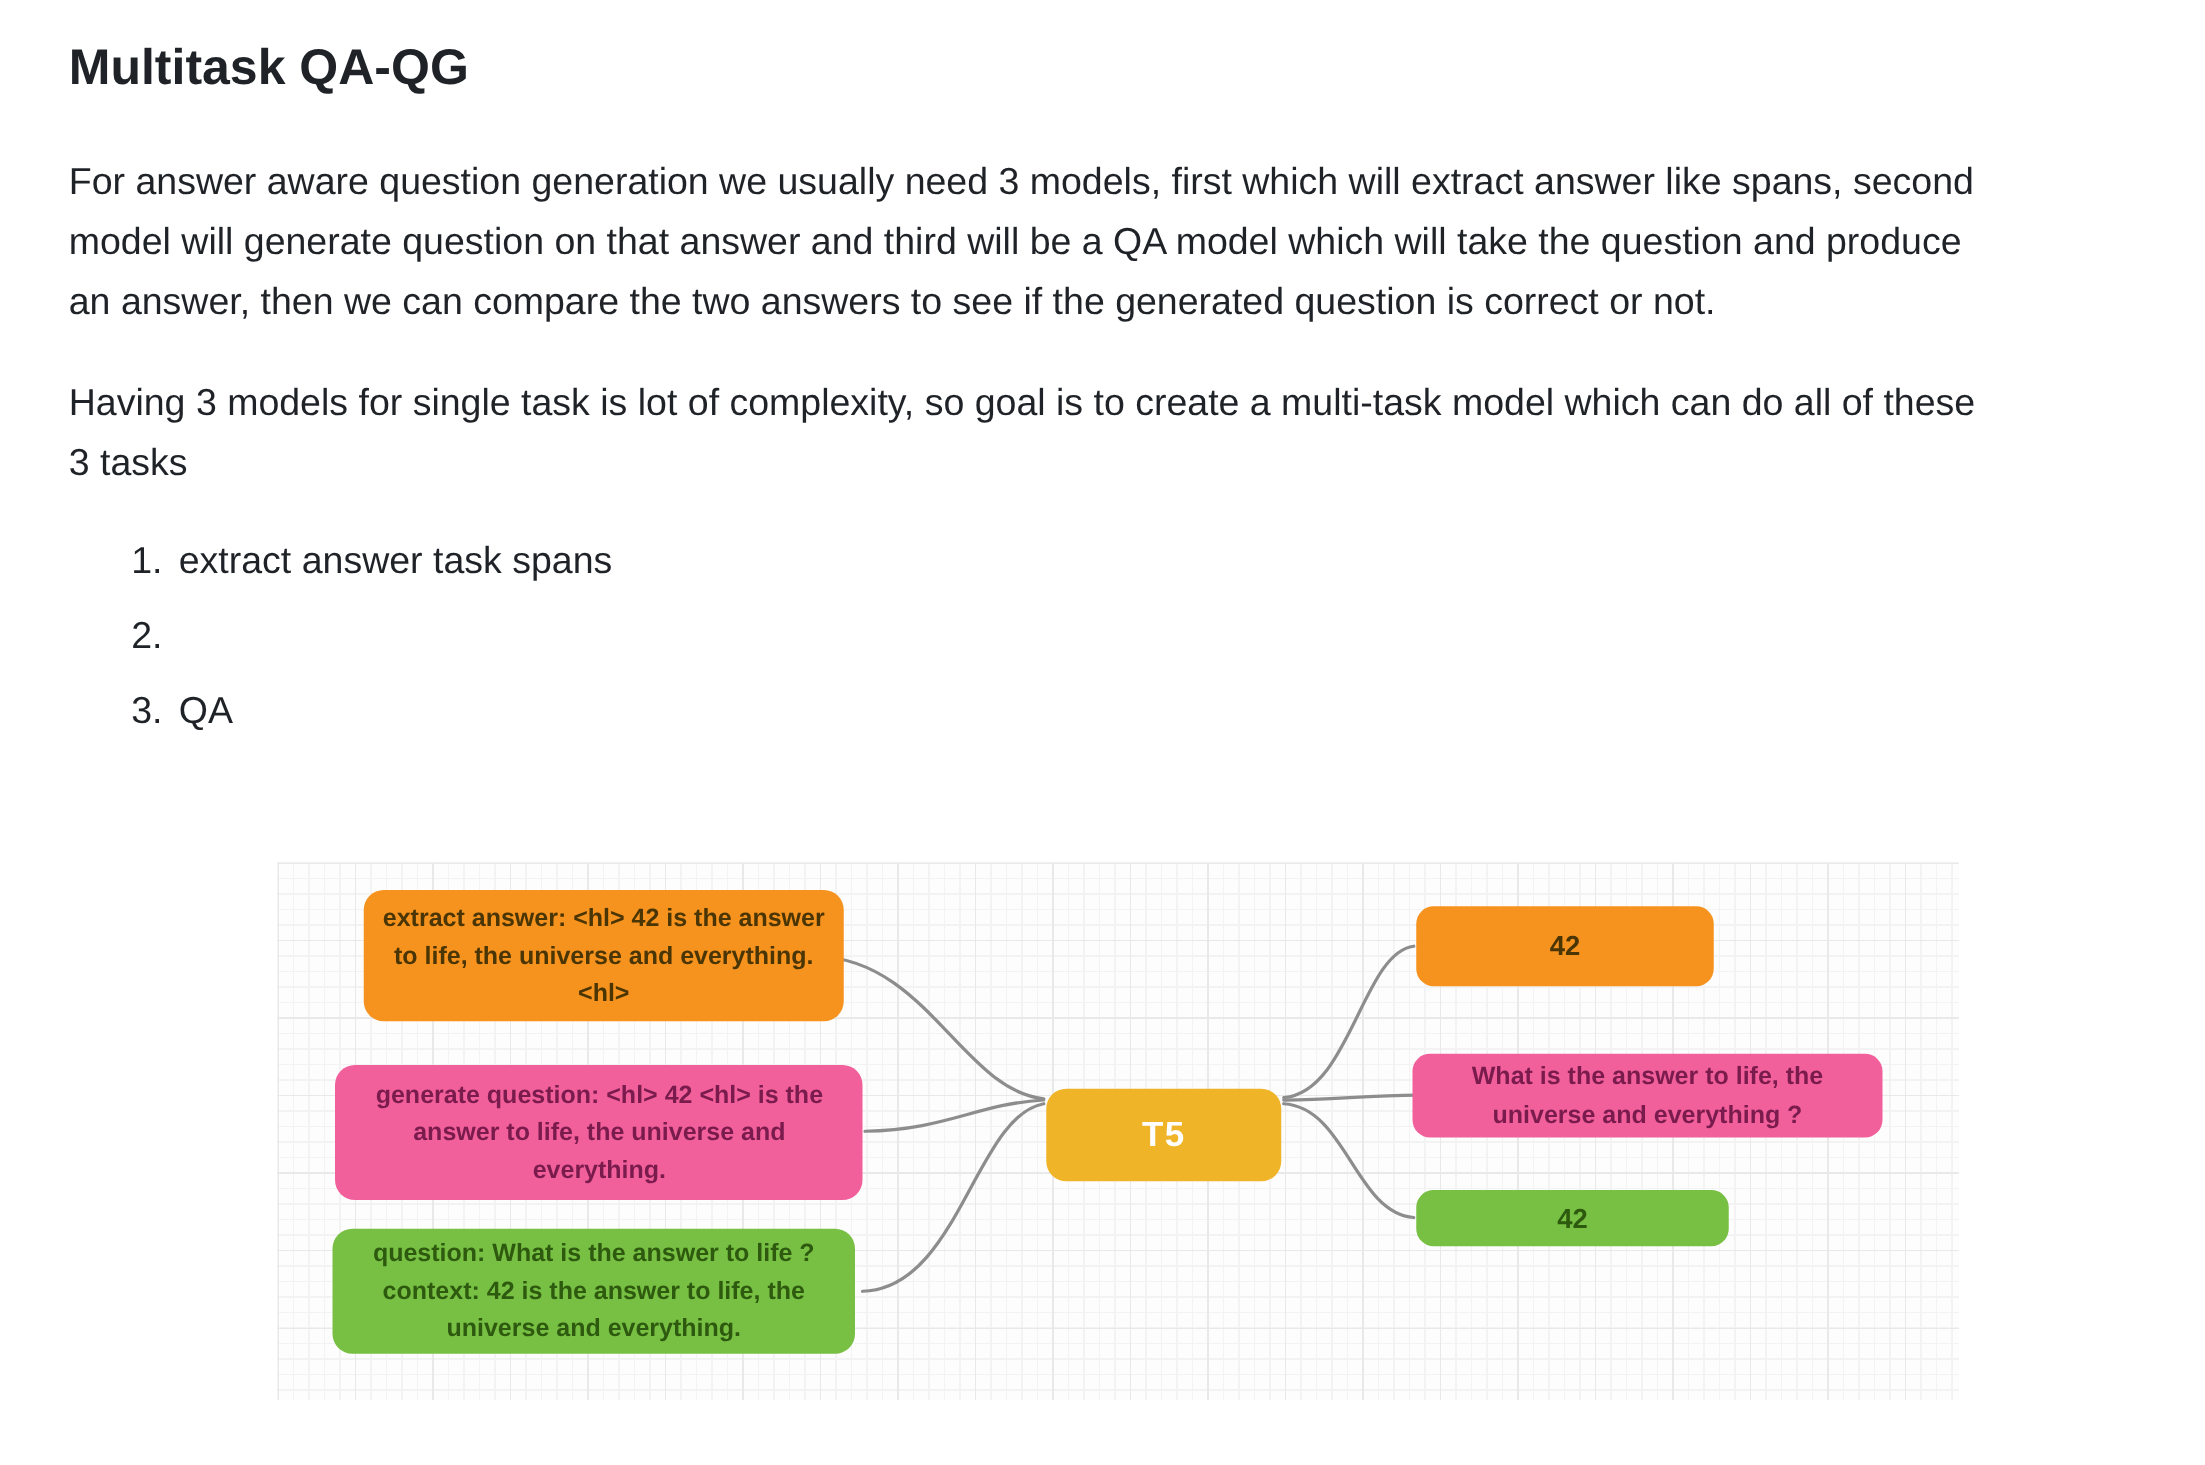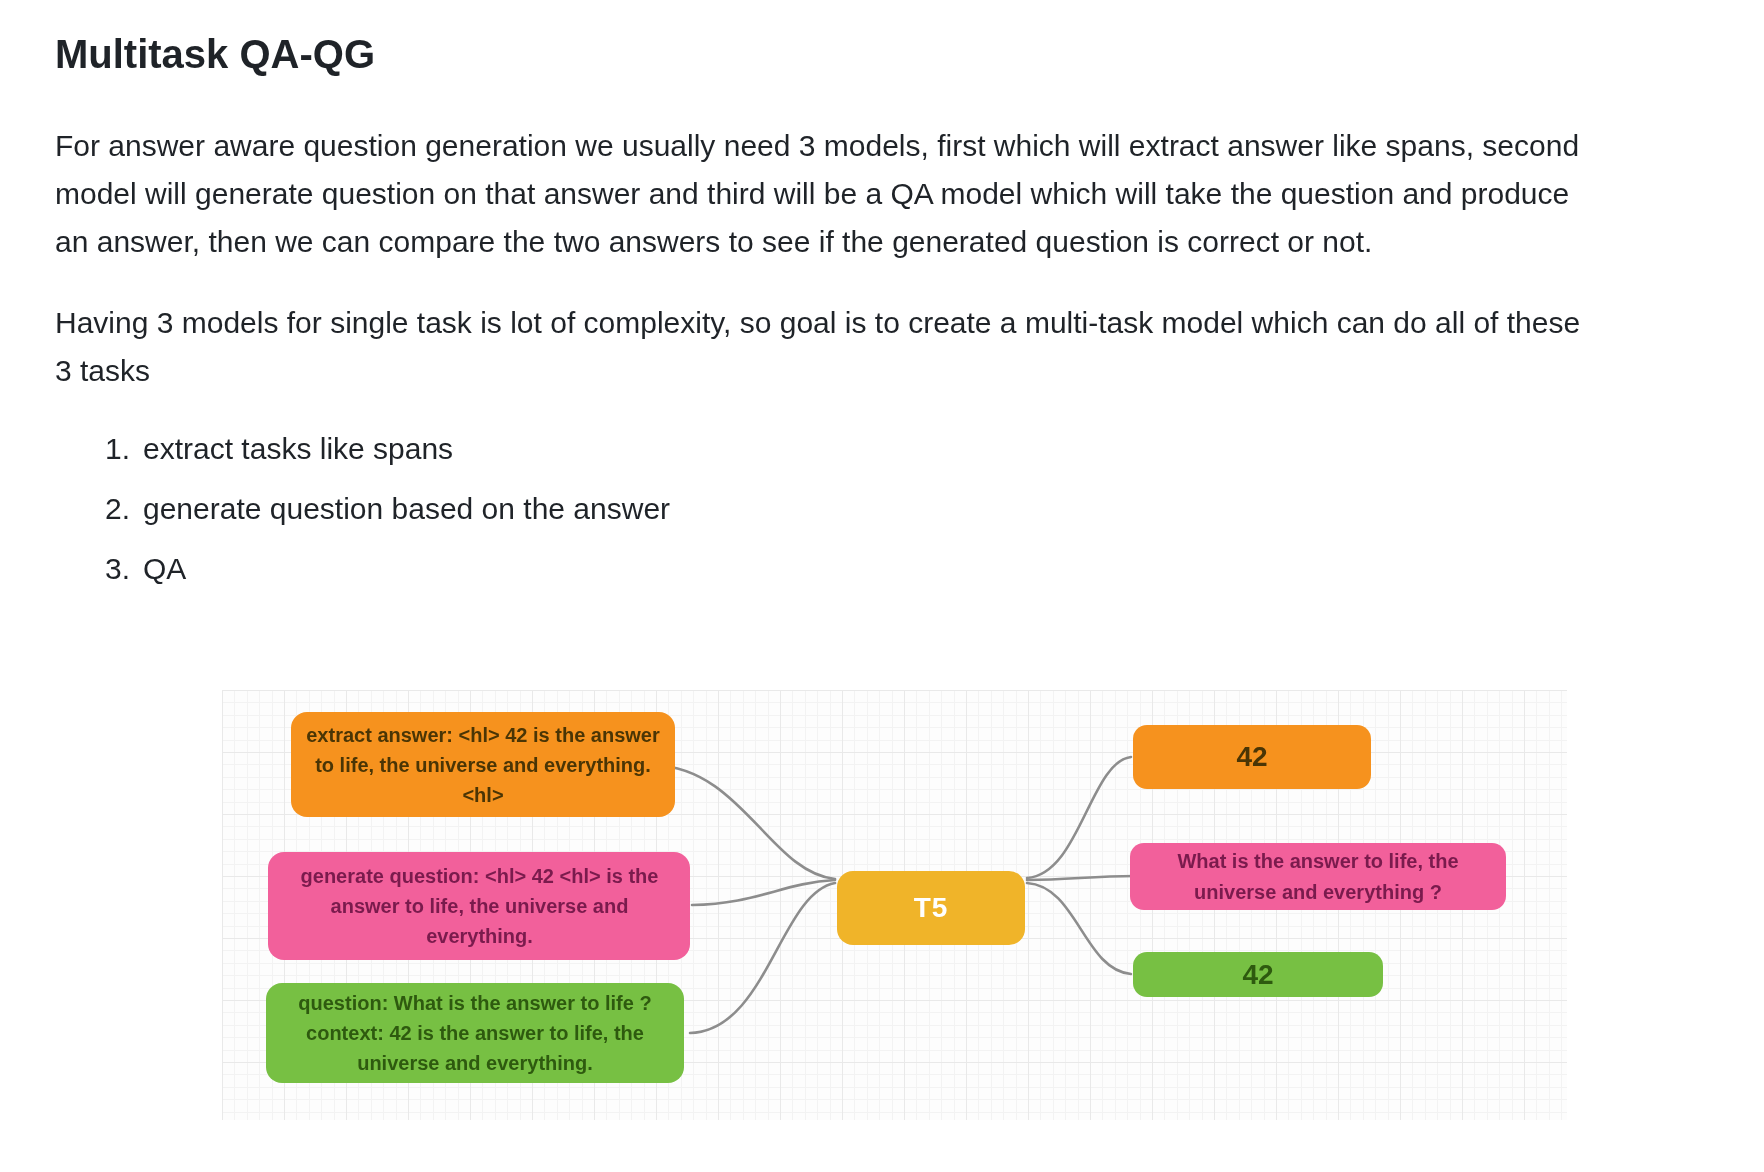--- a/index.html
+++ b/index.html
@@ -68,21 +68,21 @@
     display: flex;
     align-items: center;
     justify-content: center;
     text-align: center;
     font-weight: 700;
     border-radius: 16px;
     box-sizing: border-box;
     padding: 4px 14px;
   }
   .node-input   { font-size: 20px; line-height: 30px; }
-  .node-output  { font-size: 28px; line-height: 28px; border-radius: 14px; }
+  .node-output  { font-size: 22px; line-height: 28px; border-radius: 14px; }
   .node-output-q{ font-size: 20px; line-height: 31px; border-radius: 14px; }
   .node-model   { font-size: 28px; line-height: 32px; letter-spacing: 1px; margin-top: 28px; }
 
   .n-input-extract  { left: 47px;  top: 22px;  width: 384px; height: 105px; margin-left: 22px; }
   .n-input-generate { left: 46px;  top: 162px; width: 422px; height: 108px; }
   .n-input-qa       { left: 44px;  top: 293px; width: 418px; height: 100px; }
   .n-model          { left: 615px; top: 153px; width: 188px; height: 74px;  }
   .n-out-span       { left: 911px; top: 35px;  width: 238px; height: 64px;  }
   .n-out-question   { left: 908px; top: 153px; width: 376px; height: 67px;  }
   .n-out-answer     { left: 911px; top: 262px; width: 250px; height: 45px;  }
@@ -106,25 +106,24 @@
 
   <div class="abs doc-heading">Multitask QA-QG</div>
 
   <div class="abs doc-para" style="top:122px">For answer aware question generation we usually need 3 models, first which will extract answer like spans, second model will generate question on that answer and third will be a QA model which will take the question and produce an answer, then we can compare the two answers to see if the generated question is correct or not.</div>
 
   <div class="abs doc-para" style="top:299px">Having 3 models for single task is lot of complexity, so goal is to create a multi-task model which can do all of these 3 tasks</div>
 
   <div class="abs doc-list">
     <div class="li">
       <span class="marker">1.</span>
-      <span>extract tasks like spans</span>
+      <span>extract answer task spans</span>
     </div>
     <div class="li">
       <span class="marker">2.</span>
-      <span>generate question based on the answer</span>
     </div>
     <div class="li">
       <span class="marker">3.</span>
       <span>QA</span>
     </div>
   </div>
 
 
   <div class="abs diagram">
 

